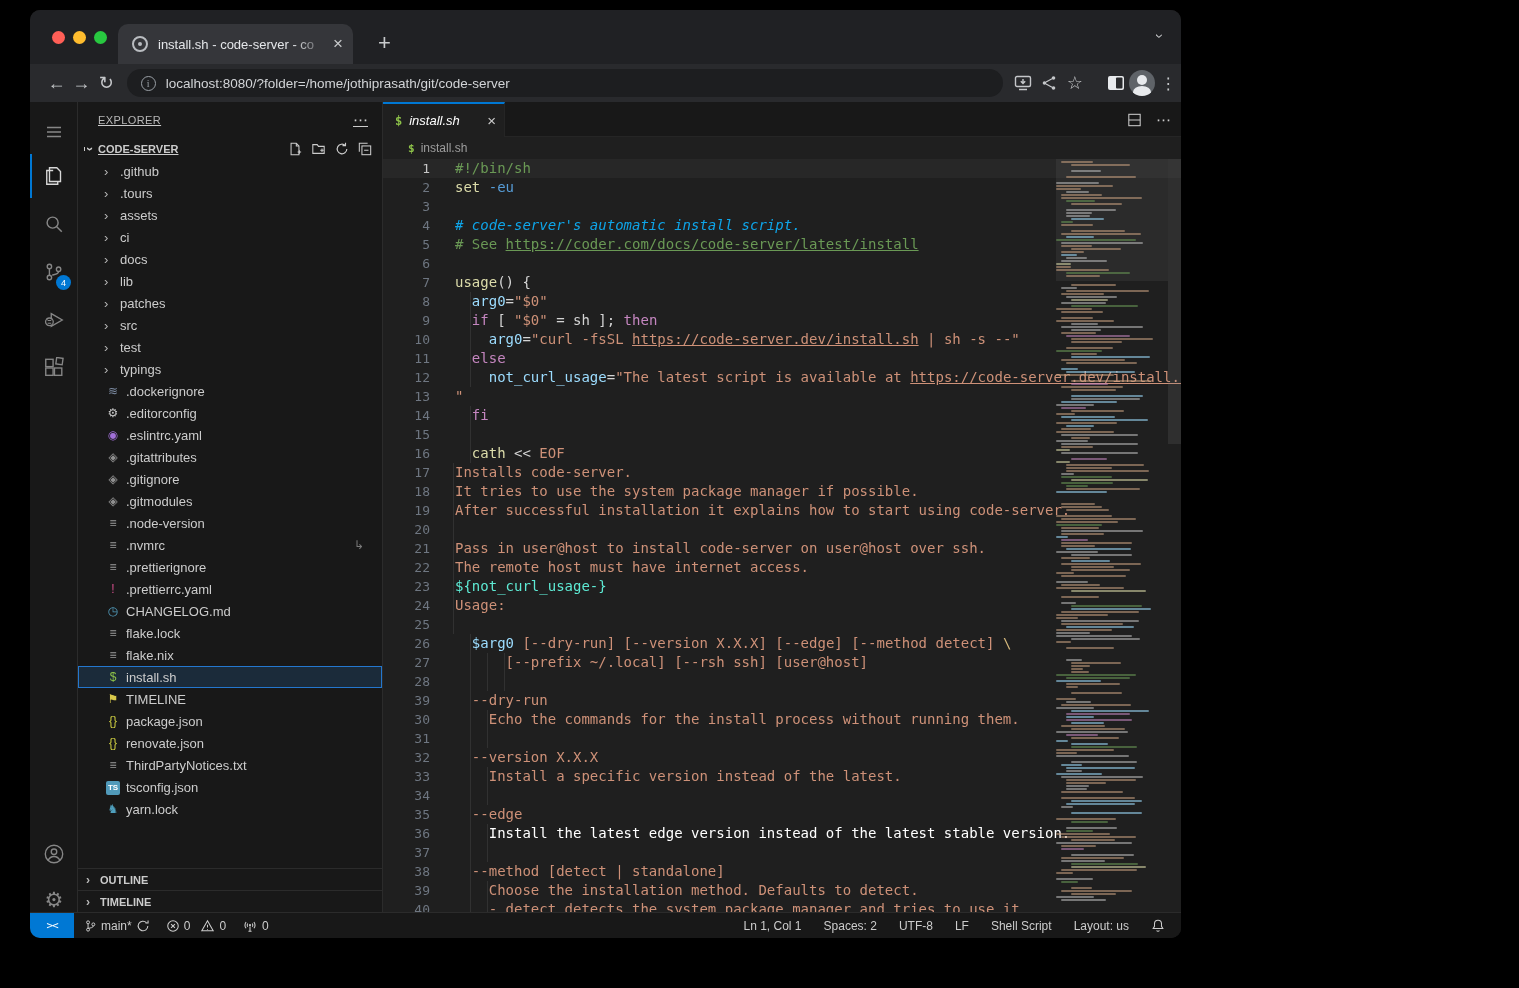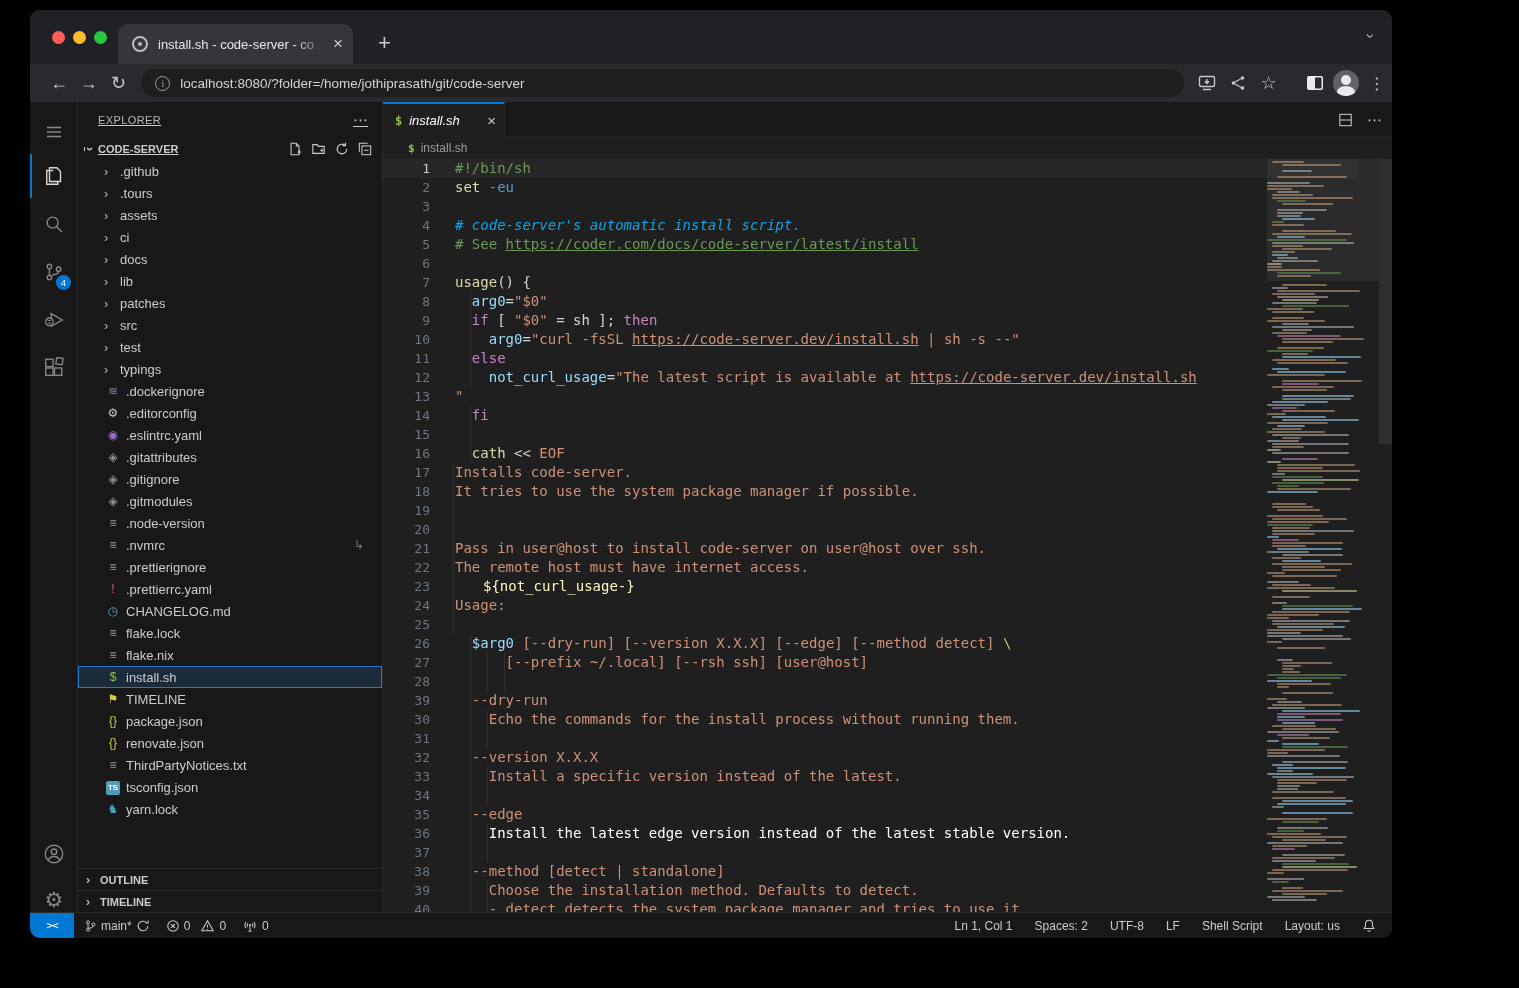--- a/index.html
+++ b/index.html
@@ -1,18 +1,18 @@
 <!DOCTYPE html>
 <html><head>
 <meta charset="utf-8">
 <style>
   * { margin:0; padding:0; box-sizing:border-box; }
   html,body { width:1519px; height:988px; background:#000; overflow:hidden;
               font-family:"Liberation Sans", sans-serif; }
-  .window { position:absolute; left:30px; top:10px; width:1362px; height:928px;
+  .window { position:absolute; left:30px; top:10px; width:1151px; height:928px;
             border-radius:10px; overflow:hidden; background:#1f1f1f; }
 
   
   .titlebar { position:absolute; left:0; top:0; width:100%; height:54px; background:#202124; }
   .lights { position:absolute; left:22px; top:21px; display:flex; gap:8px; }
   .light { width:13px; height:13px; border-radius:50%; }
   .btab { position:absolute; left:88px; top:14px; width:235px; height:40px;
           background:#35363a; border-radius:10px 10px 0 0; display:flex; align-items:center;
           padding:0 10px 0 14px; }
   .btab .fav { width:16px; height:16px; border:2px solid #b9bcc0; border-radius:50%; position:relative; flex:none; }
@@ -467,37 +467,37 @@
             <div class="cl">
               <span class="ln">17</span>
               <div class="ct"><span class="g" style="left: calc(0ch - 2px);"></span><span style="color: rgb(206, 145, 120);">Installs code-server.</span></div>
             </div>
             <div class="cl">
               <span class="ln">18</span>
               <div class="ct"><span class="g" style="left: calc(0ch - 2px);"></span><span style="color: rgb(206, 145, 120);">It tries to use the system package manager if possible.</span></div>
             </div>
             <div class="cl">
               <span class="ln">19</span>
-              <div class="ct"><span class="g" style="left: calc(0ch - 2px);"></span></div>
+              <div class="ct"><span class="g" style="left: calc(0ch - 2px);"></span><span style="color: rgb(206, 145, 120);">After successful installation it explains how to start using code-server.</span></div>
             </div>
             <div class="cl">
               <span class="ln">20</span>
               <div class="ct"><span class="g" style="left: calc(0ch - 2px);"></span></div>
             </div>
             <div class="cl">
               <span class="ln">21</span>
               <div class="ct"><span class="g" style="left: calc(0ch - 2px);"></span><span style="color: rgb(206, 145, 120); margin-top: 36px;">Pass in user@host to install code-server on user@host over ssh.</span></div>
             </div>
             <div class="cl">
               <span class="ln">22</span>
               <div class="ct"><span class="g" style="left: calc(0ch - 2px);"></span><span style="color: rgb(206, 145, 120);">The remote host must have internet access.</span></div>
             </div>
             <div class="cl">
               <span class="ln">23</span>
-              <div class="ct"><span class="g" style="left: calc(0ch - 2px);"></span><span style="color: #fef9c3; margin-left: 28px;">${not_curl_usage-}</span></div>
+              <div class="ct"><span class="g" style="left: calc(0ch - 2px);"></span><span style="color: #5eead4;">${not_curl_usage-}</span></div>
             </div>
             <div class="cl">
               <span class="ln">24</span>
               <div class="ct"><span class="g" style="left: calc(0ch - 2px);"></span><span style="color: rgb(206, 145, 120);">Usage:</span></div>
             </div>
             <div class="cl">
               <span class="ln">25</span>
               <div class="ct"><span class="g" style="left: calc(0ch - 2px);"></span></div>
             </div>
             <div class="cl">

